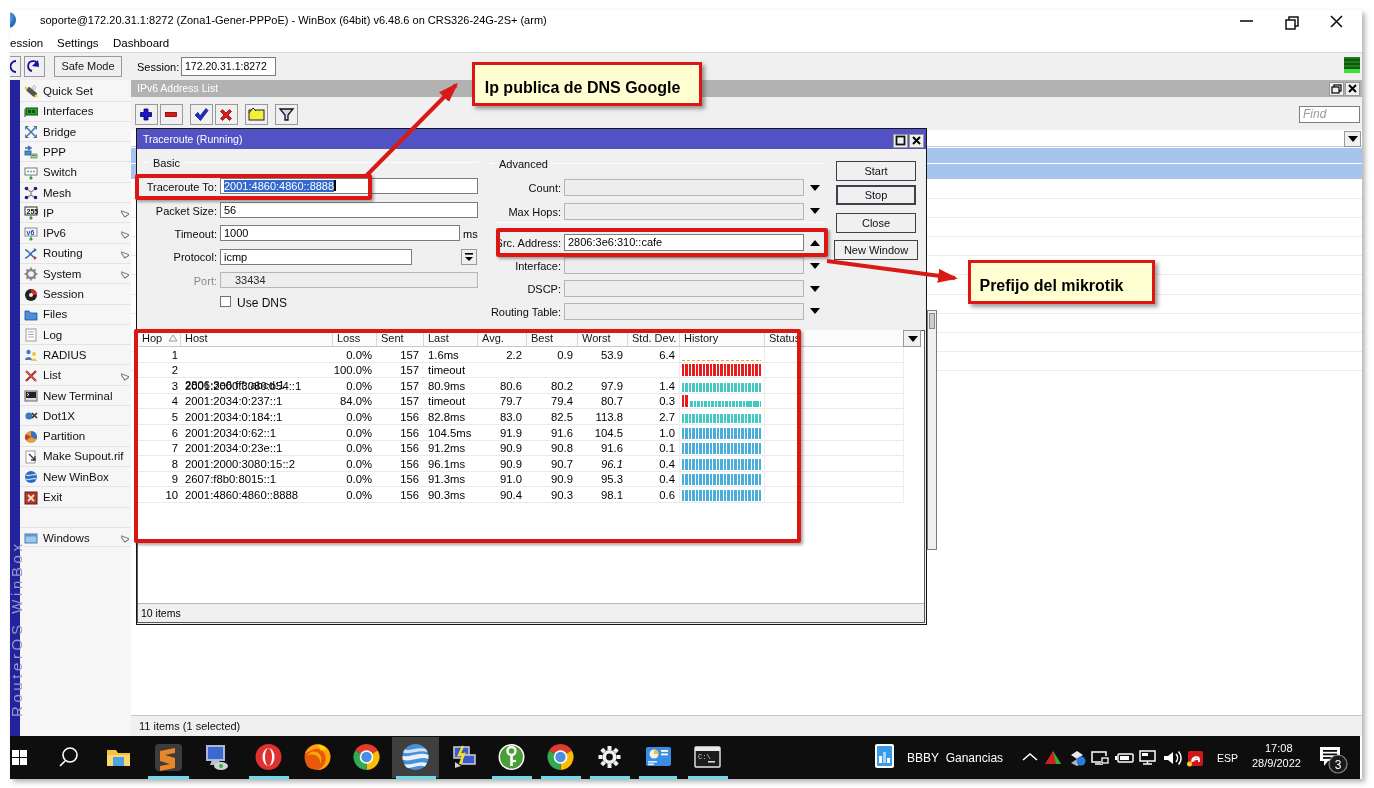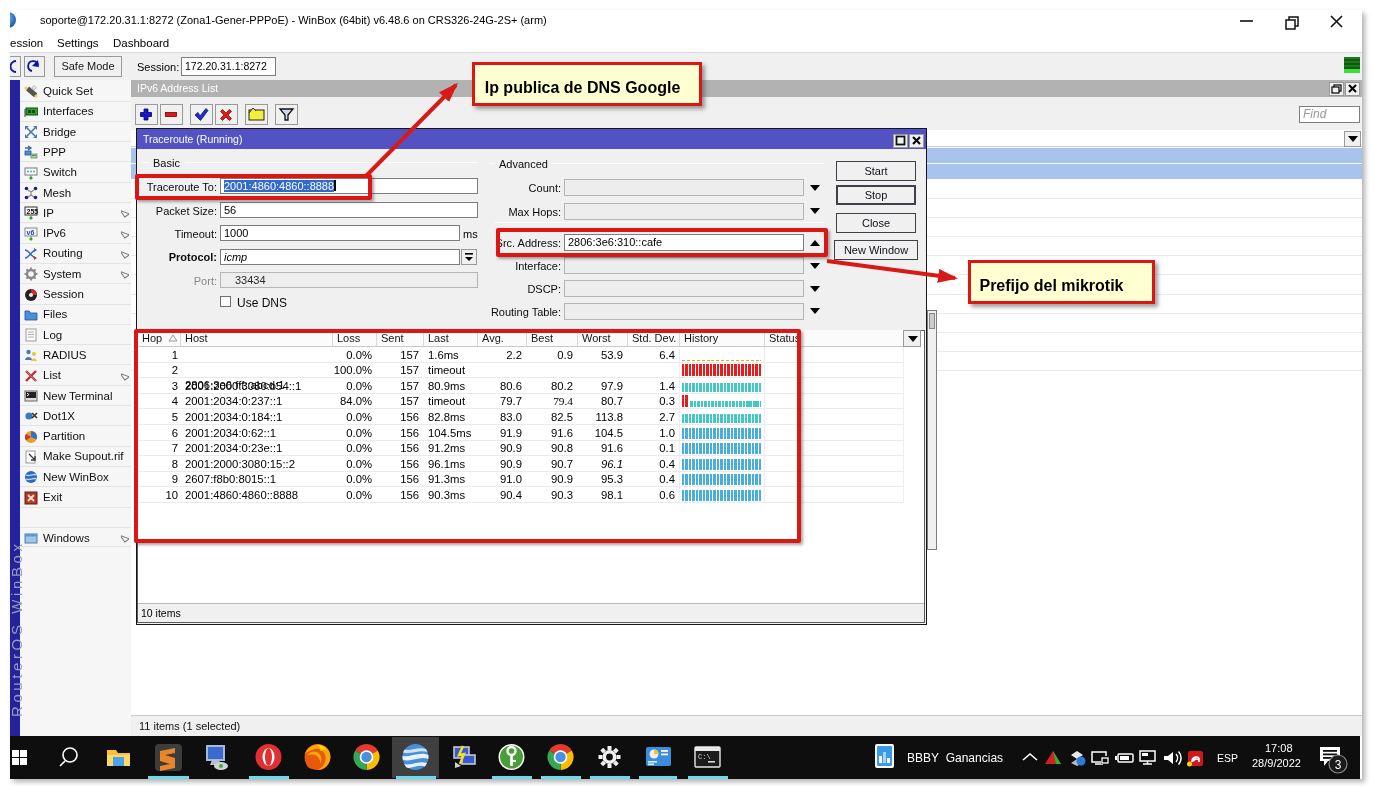--- a/index.html
+++ b/index.html
@@ -381,22 +381,22 @@
 <div class="abs" style="left:153px;top:157px;font-size:11px;color:#0c0c10;">Basic</div>
 <div class="gline" style="left:142px;top:162px;width:7px;"></div>
 <div class="gline" style="left:185px;top:162px;width:293px;"></div>
 <div class="lbl" style="left:120px;top:181px;width:97px;">Traceroute To:</div>
 <div class="fld" style="left:220px;top:178px;width:258px;"><span style="background:#3368cc;color:#fff;">2001:4860:4860::8888</span><span style="display:inline-block;width:2px;height:11px;background:#000;vertical-align:-1px;"></span></div>
 <div class="lbl" style="left:120px;top:205px;width:97px;">Packet Size:</div>
 <div class="fld" style="left:220px;top:202px;width:258px;">56</div>
 <div class="lbl" style="left:120px;top:228px;width:97px;">Timeout:</div>
 <div class="fld" style="left:220px;top:225px;width:240px;">1000</div>
 <div class="abs" style="left:463px;top:228px;font-size:11px;">ms</div>
-<div class="lbl" style="left:120px;top:251px;width:97px;font-weight:bold;">Protocol:</div>
-<div class="fld" style="left:220px;top:249px;width:240px;font-style:italic;">icmp</div>
+<div class="lbl" style="left:120px;top:251px;width:97px;">Protocol:</div>
+<div class="fld" style="left:220px;top:249px;width:192px;">icmp</div>
 <div class="btn" style="left:461px;top:249px;width:16px;height:16px;"></div>
 <svg class="abs" style="left:461px;top:249px;" width="16" height="16">
     <rect x="4" y="4" width="8" height="1.6" fill="#000"></rect>
     <path d="M4 8 L12 8 L8 12 Z" fill="#000"></path>
   </svg>
 <div class="glbl" style="left:120px;top:275px;width:97px;">Port:</div>
 <div class="dfld" style="left:220px;top:272px;width:258px;font-size:11px;color:#2a2a2a;padding-left:14px;line-height:14px;">33434</div>
 <div class="abs" style="left:220px;top:296px;width:11px;height:11px;background:#fff;border:1px solid #707070;"></div>
 <div class="abs" style="left:237px;top:296px;font-size:12px;color:#0c0c10;">Use DNS</div>
 
@@ -492,21 +492,21 @@
     <div class="tcell num" style="left:577px;top:379.7px;width:46px;">97.9</div>
     <div class="tcell num" style="left:627px;top:379.7px;width:48px;">1.4</div>
     <div class="hist" style="left:682px;top:382.7px;width:79px;height:9px;background:repeating-linear-gradient(90deg, #44c8c2 0 2.5px, transparent 2.5px 3.5px);"></div>
     <div class="rowline" style="top:408.40000000000003px;"></div>
     <div class="tcell num" style="left:140px;top:395.3px;width:38px;">4</div>
     <div class="tcell" style="left:185px;top:395.3px;">2001:2034:0:237::1</div>
     <div class="tcell num" style="left:332px;top:395.3px;width:40px;">84.0%</div>
     <div class="tcell num" style="left:376px;top:395.3px;width:43px;">157</div>
     <div class="tcell" style="left:428px;top:395.3px;">timeout</div>
     <div class="tcell num" style="left:477px;top:395.3px;width:45px;">79.7</div>
-    <div class="tcell num" style="left:526px;top:395.3px;width:47px;font-family:Liberation Serif, serif;">79.4</div>
+    <div class="tcell num" style="left:526px;top:395.3px;width:47px;">79.4</div>
     <div class="tcell num" style="left:577px;top:395.3px;width:46px;">80.7</div>
     <div class="tcell num" style="left:627px;top:395.3px;width:48px;">0.3</div>
     <div class="hist" style="left:682px;top:394.8px;width:7px;height:11.8px;background:repeating-linear-gradient(90deg, #e81c1c 0 2.5px, transparent 2.5px 3.5px);"></div>
     <div class="hist" style="left:690px;top:400.6px;width:71px;height:6.2px;background:repeating-linear-gradient(90deg, #44c8c2 0 2.5px, transparent 2.5px 3.5px);"></div>
     <div class="rowline" style="top:424px;"></div>
     <div class="tcell num" style="left:140px;top:410.9px;width:38px;">5</div>
     <div class="tcell" style="left:185px;top:410.9px;">2001:2034:0:184::1</div>
     <div class="tcell num" style="left:332px;top:410.9px;width:40px;">0.0%</div>
     <div class="tcell num" style="left:376px;top:410.9px;width:43px;">156</div>
     <div class="tcell" style="left:428px;top:410.9px;">82.8ms</div>

